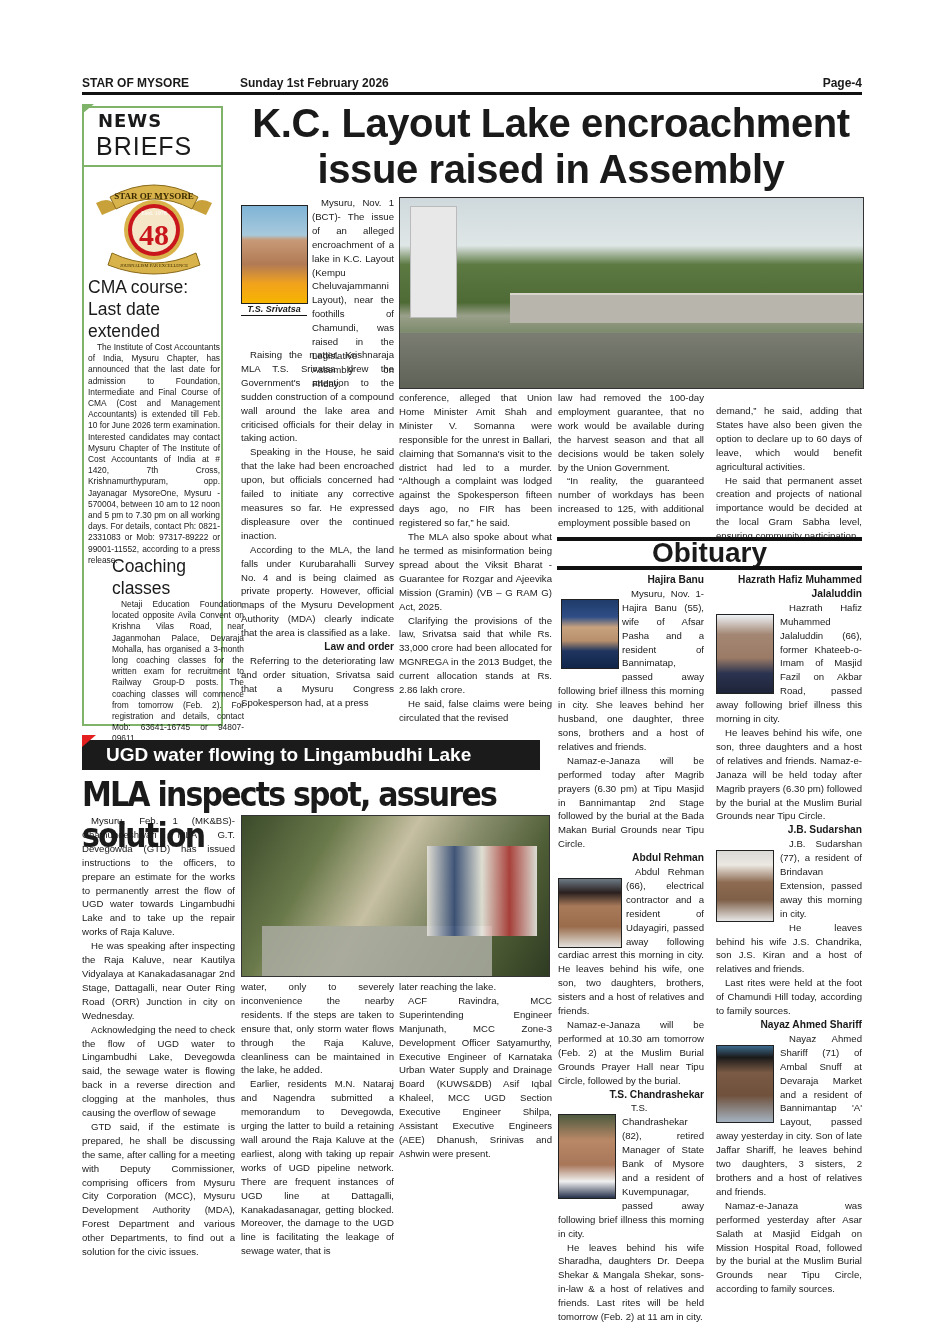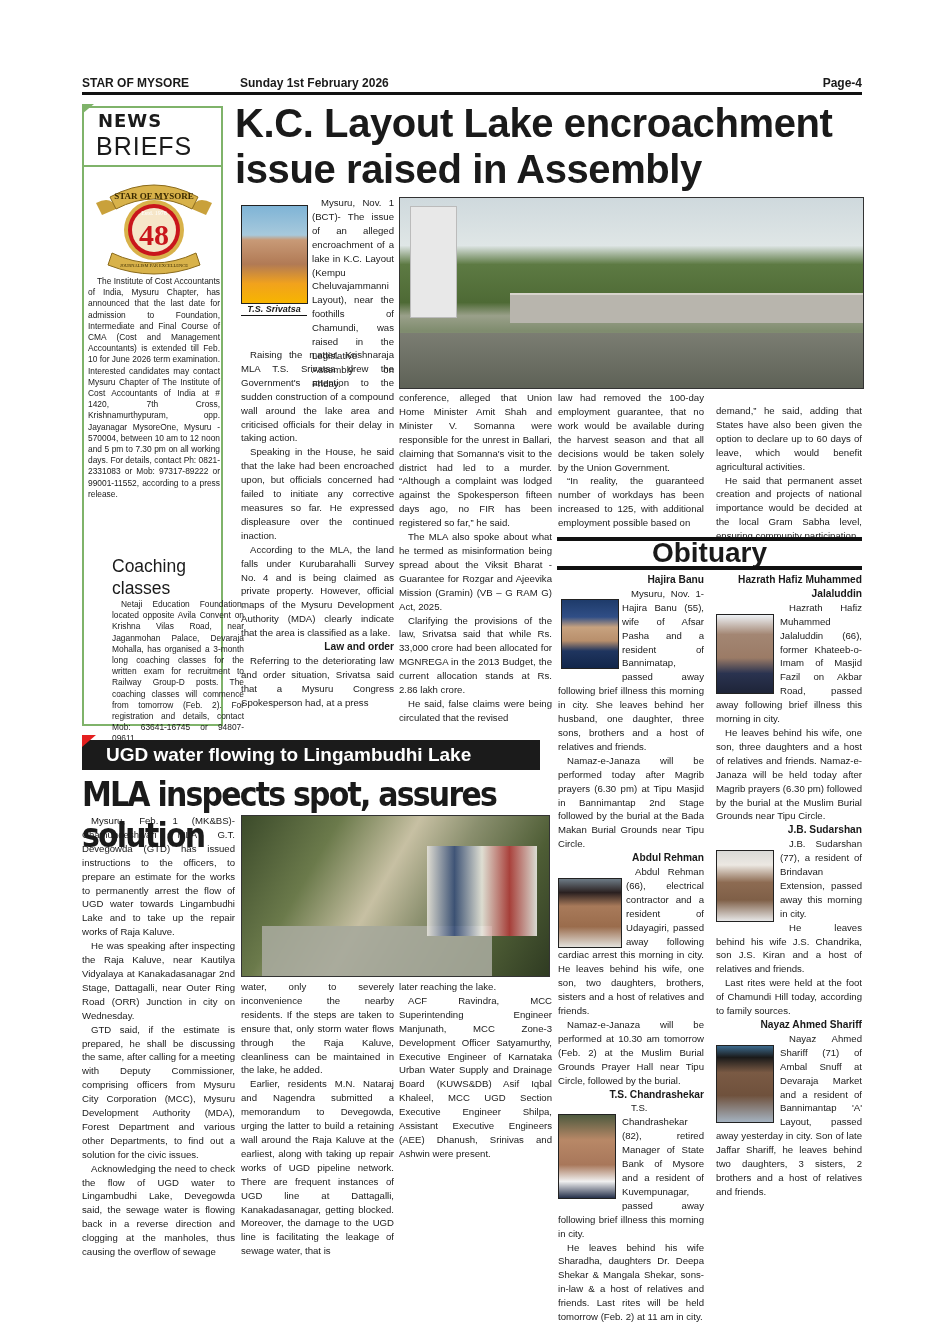--- a/index.html
+++ b/index.html
@@ -21,21 +21,21 @@
   .briefs-corner { left: 82px; top: 104px; width: 0; height: 0; border-top: 10px solid #7fb36a; border-right: 12px solid transparent; }
   .briefs-head { left: 84px; top: 108px; width: 137px; height: 57px; border-bottom: 2px solid #7fb36a; }
   .news-word { position: absolute; left: 14px; top: 2px; font-weight: bold; font-size: 18px; letter-spacing: 1px; font-family: "DejaVu Sans", sans-serif; }
   .briefs-word { position: absolute; left: 12px; top: 24px; font-size: 25px; letter-spacing: 1px; font-family: "Liberation Sans", sans-serif; }
   .logo { left: 92px; top: 175px; width: 124px; height: 100px; }
   .brief-title { font-size: 17.5px; line-height: 22px; font-family: "Liberation Sans", sans-serif; }
   .brief-text { font-size: 8.4px; line-height: 11.2px; text-align: justify; }
   .brief-text p { margin: 0; text-indent: 9px; }
 
   
-  .headline { left: 235px; top: 100px; width: 632px; text-align: left; font-weight: bold; font-size: 40px; line-height: 46px; letter-spacing: -0.4px; }
+  .headline { left: 235px; top: 100px; width: 632px; text-align: center; font-weight: bold; font-size: 40px; line-height: 46px; letter-spacing: -0.4px; }
   .photo-srivatsa { left: 241px; top: 205px; width: 65px; height: 97px; border: 1px solid #222; background: linear-gradient(180deg,#7fb4d6 0%,#a7c9dc 30%,#c89a77 35%,#b17a55 60%,#f1a21d 80%,#f7b500 100%); }
   .caption-srivatsa { left: 241px; top: 304px; width: 66px; text-align: center; font-style: italic; font-weight: bold; font-size: 9px; border-bottom: 1px solid #111; padding-bottom: 1px; }
   .photo-lake { left: 399px; top: 197px; width: 463px; height: 190px; border: 1px solid #333; overflow: hidden;
     background: linear-gradient(180deg,#cfd9dd 0%,#dfe6e6 25%,#5d7a43 35%,#4e6a35 55%,#9aa08a 62%,#7f8c6e 70%,#8c8f86 80%,#6c7063 100%); }
   .photo-lake .wall { position: absolute; left: 110px; top: 95px; width: 353px; height: 28px; background: #b8b5ad; border-top: 2px solid #d7d4cc; }
   .photo-lake .bldg { position: absolute; left: 10px; top: 8px; width: 45px; height: 110px; background: #e8e8e8; border: 1px solid #bbb; }
   .photo-lake .road { position: absolute; left: 0; top: 135px; width: 463px; height: 55px; background: linear-gradient(180deg,#7b7d72,#5e6257); }
 
   
   .obit-rule1 { left: 557px; top: 537px; width: 305px; height: 4px; background: #111; }
@@ -78,20 +78,21 @@
   <circle cx="62" cy="55" r="30" fill="#d8b24a"></circle>
   <circle cx="62" cy="55" r="26" fill="#c9161c"></circle>
   <circle cx="62" cy="55" r="22" fill="#f6e6c8"></circle>
   <text x="62" y="40" text-anchor="middle" font-size="6" fill="#fff" font-family="Liberation Serif, serif">Estd. 1978</text>
   <text x="62" y="70" text-anchor="middle" font-size="30" font-weight="bold" fill="#c9161c" font-family="Liberation Serif, serif">48</text>
   <path d="M20 78 Q62 98 104 78 L108 90 Q62 108 16 90 Z" fill="#d8b24a" stroke="#8a6a1a" stroke-width="1"></path>
   <text x="62" y="92" text-anchor="middle" font-size="4.5" fill="#3a2a00" font-family="Liberation Serif, serif">JOURNALISM PAR EXCELLENCE</text>
 </svg>
 
 <div class="abs" style="left:88px; top:276px; width:132px;">
+  <div class="brief-title">CMA course: Last date extended</div>
   <div class="brief-text">
       <p>The Institute of Cost Accountants of India, Mysuru Chapter, has announced that the last date for admission to Foundation, Intermediate and Final Course of CMA (Cost and Management Accountants) is extended till Feb. 10 for June 2026 term examination. Interested candidates may contact Mysuru Chapter of The Institute of Cost Accountants of India at # 1420, 7th Cross, Krishnamurthypuram, opp. Jayanagar MysoreOne, Mysuru - 570004, between 10 am to 12 noon and 5 pm to 7.30 pm on all working days. For details, contact Ph: 0821-2331083 or Mob: 97317-89222 or 99001-11552, according to a press release.</p>
     </div>
 </div>
 <div class="abs" style="left:88px; top:555px; width:132px;margin-left:24px;">
   <div class="brief-title">Coaching classes</div>
   <div class="brief-text">
       <p>Netaji Education Foundation, located opposite Avila Convent on Krishna Vilas Road, near Jaganmohan Palace, Devaraja Mohalla, has organised a 3-month long coaching classes for the written exam for recruitment to Railway Group-D posts. The coaching classes will commence from tomorrow (Feb. 2). For registration and details, contact Mob: 63641-16745 or 94807-09611.</p>
     </div>
 </div>
@@ -160,37 +161,38 @@
   <p style="text-indent:9px;"><span style="float:left; width:58px; height:80px; margin-top:13px; background:linear-gradient(180deg,#eef2f6 0%,#a38673 25%,#9b7b66 55%,#2a3350 75%,#1e2438 100%); border:1px solid #222; box-sizing:border-box; margin-right:6px;"></span><span>Hazrath Hafiz Muhammed Jalaluddin (66), former Khateeb-o-Imam of Masjid Fazil on Akbar Road, passed away following brief illness this morning in city.</span></p>
   <p>He leaves behind his wife, one son, three daughters and a host of relatives and friends. Namaz-e-Janaza will be held today after Magrib prayers (6.30 pm) followed by the burial at the Muslim Burial Grounds near Tipu Circle.</p>
 
   <p class="subhead" style="clear:both;">J.B. Sudarshan</p>
   <p style="text-indent:9px;"><span style="float:left; width:58px; height:72px; margin-top:13px; background:linear-gradient(180deg,#d9d9d6 0%,#ece8e2 20%,#8d6b52 45%,#7f5f47 70%,#e7e7e7 100%); border:1px solid #222; box-sizing:border-box; margin-right:6px;"></span><span>J.B. Sudarshan (77), a resident of Brindavan Extension, passed away this morning in city.</span></p>
   <p>He leaves behind his wife J.S. Chandrika, son J.S. Kiran and a host of relatives and friends.</p>
   <p>Last rites were held at the foot of Chamundi Hill today, according to family sources.</p>
 
   <p class="subhead" style="clear:both;">Nayaz Ahmed Shariff</p>
   <p style="text-indent:9px;"><span style="float:left; width:58px; height:78px; margin-top:13px; background:linear-gradient(180deg,#3c6a8d 0%,#1a1a1a 15%,#7a5a44 35%,#6f513c 65%,#a4b2c0 100%); border:1px solid #222; box-sizing:border-box; margin-right:6px;"></span><span>Nayaz Ahmed Shariff (71) of Ambal Snuff at Devaraja Market and a resident of Bannimantap 'A' Layout, passed away yesterday in city. Son of late Jaffar Shariff, he leaves behind two daughters, 3 sisters, 2 brothers and a host of relatives and friends.</span></p>
+  <p>Namaz-e-Janaza was performed yesterday after Asar Salath at Masjid Eidgah on Mission Hospital Road, followed by the burial at the Muslim Burial Grounds near Tipu Circle, according to family sources.</p>
 </div>
 
 <div class="abs kicker"></div>
 <div class="abs kicker-red"></div>
 <div class="abs kicker-text">UGD water flowing to Lingambudhi Lake</div>
 <div class="abs headline2">MLA inspects spot, assures solution</div>
 
 <div class="abs photo-ugd">
   <div class="water"></div>
   <div class="people"></div>
 </div>
 
 <div class="abs col" style="left:82px; top:814px; width:153px;">
   <p>Mysuru, Feb. 1 (MK&amp;BS)- Chamundeshwari MLA G.T. Devegowda (GTD) has issued instructions to the officers, to prepare an estimate for the works to permanently arrest the flow of UGD water towards Lingambudhi Lake and to take up the repair works of Raja Kaluve.</p>
   <p>He was speaking after inspecting the Raja Kaluve, near Kautilya Vidyalaya at Kanakadasanagar 2nd Stage, Dattagalli, near Outer Ring Road (ORR) Junction in city on Wednesday.</p>
+  <p>Acknowledging the need to check the flow of UGD water to Lingambudhi Lake, Devegowda said, the sewage water is flowing back in a reverse direction and clogging at the manholes, thus causing the overflow of sewage</p>
   <p>GTD said, if the estimate is prepared, he shall be discussing the same, after calling for a meeting with Deputy Commissioner, comprising officers from Mysuru City Corporation (MCC), Mysuru Development Authority (MDA), Forest Department and various other Departments, to find out a solution for the civic issues.</p>
-  <p>Acknowledging the need to check the flow of UGD water to Lingambudhi Lake, Devegowda said, the sewage water is flowing back in a reverse direction and clogging at the manholes, thus causing the overflow of sewage</p>
 </div>
 
 <div class="abs col" style="left:241px; top:980px; width:153px;">
   <p class="noind">water, only to severely inconvenience the nearby residents. If the steps are taken to ensure that, only storm water flows through the Raja Kaluve, cleanliness can be maintained in the lake, he added.</p>
   <p>Earlier, residents M.N. Nataraj and Nagendra submitted a memorandum to Devegowda, urging the latter to build a retaining wall around the Raja Kaluve at the earliest, along with taking up repair works of UGD pipeline network. There are frequent instances of UGD line at Dattagalli, Kanakadasanagar, getting blocked. Moreover, the damage to the UGD line is facilitating the leakage of sewage water, that is</p>
 </div>
 
 <div class="abs col" style="left:399px; top:980px; width:153px;">
   <p class="noind">later reaching the lake.</p>
   <p>ACF Ravindra, MCC Superintending Engineer Manjunath, MCC Zone-3 Development Officer Satyamurthy, Executive Engineer of Karnataka Urban Water Supply and Drainage Board (KUWS&amp;DB) Asif Iqbal Khaleel, MCC UGD Section Executive Engineer Shilpa, Assistant Executive Engineers (AEE) Dhanush, Srinivas and Ashwin were present.</p>

